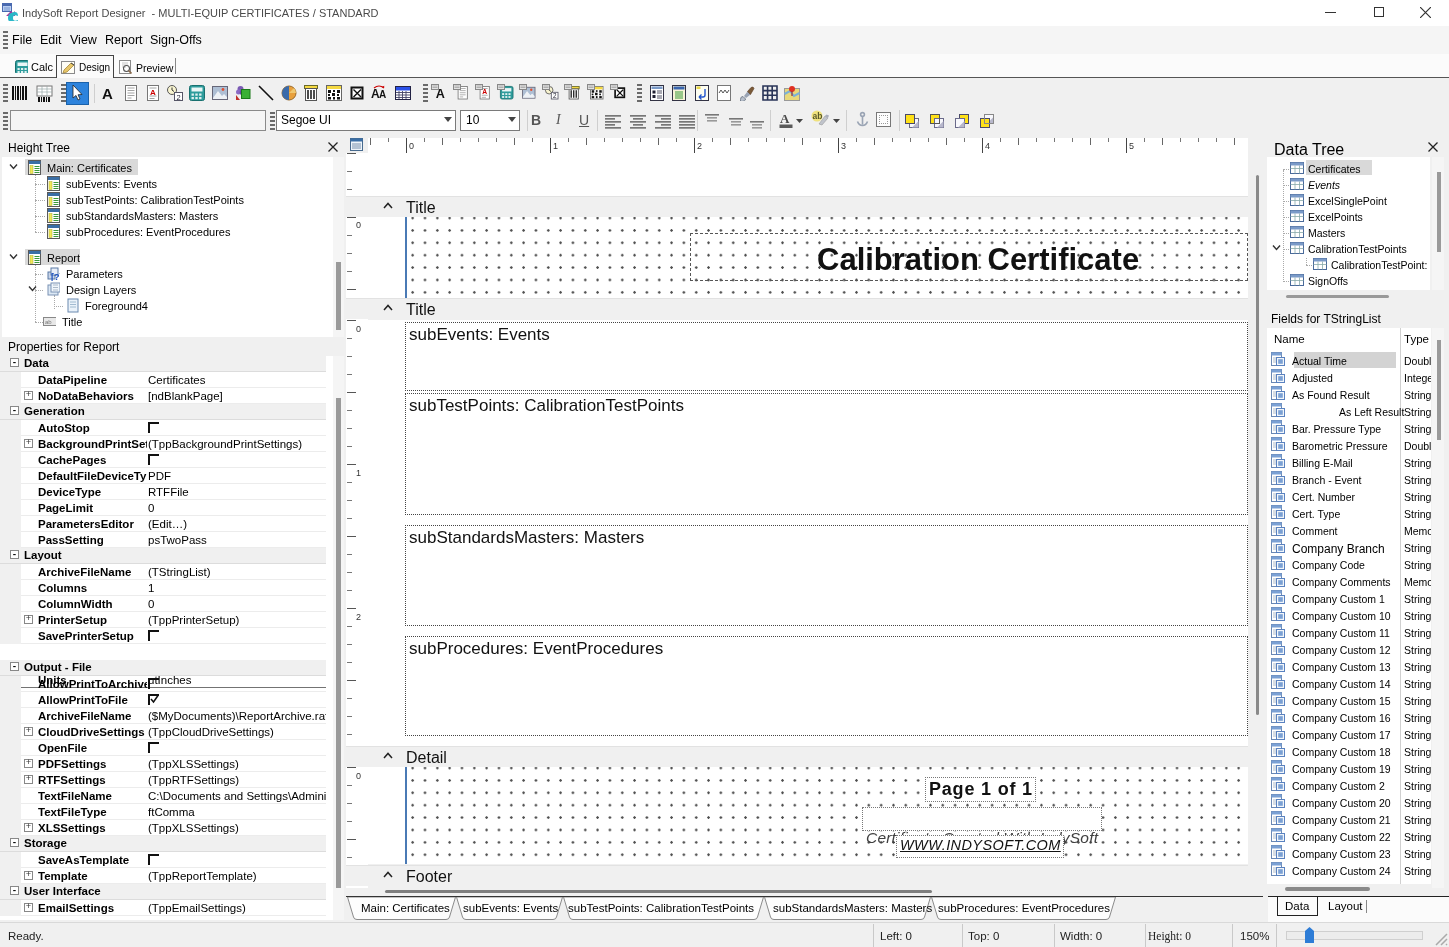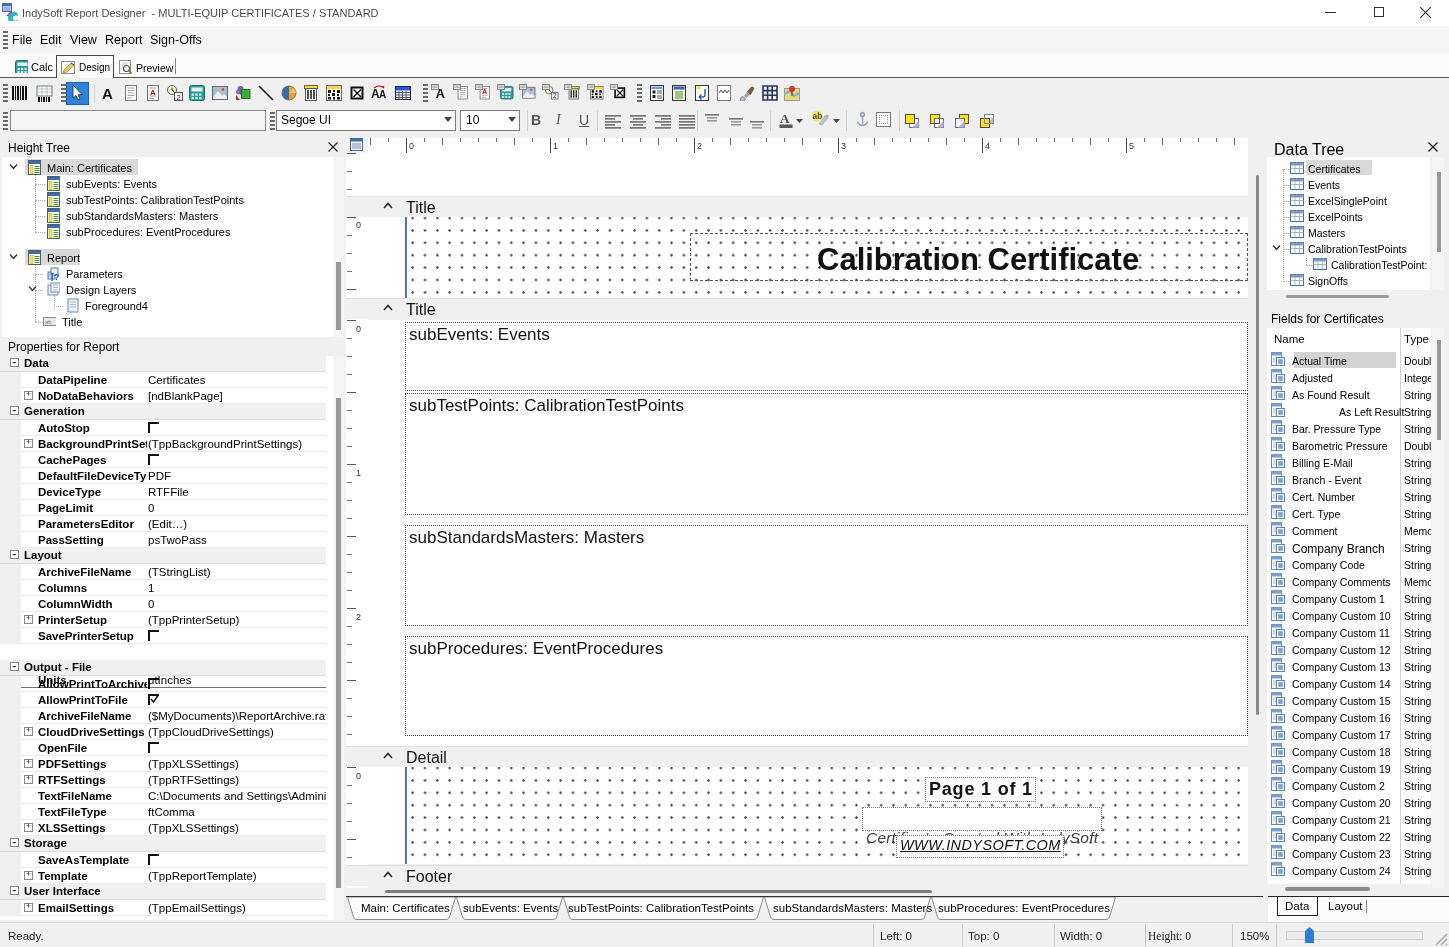--- a/index.html
+++ b/index.html
@@ -891,21 +891,21 @@
     <rect x="0.5" y="1.5" width="13" height="11" fill="#fff" stroke="#4a6a9a"></rect>
     <rect x="0.5" y="1.5" width="13" height="3" fill="#7a9ac8"></rect>
     <path d="M0.5 7.5 h13 M5 4.5 v8 M9.5 4.5 v8" stroke="#8aa" stroke-width="0.8"></path>
   </svg>
 <div class="abs txt" style="left:1308px;top:163px;font-size:10.5px;">Certificates</div>
 <svg class="icon" style="left:1290px;top:177px" width="14" height="14" viewBox="0 0 14 14">
     <rect x="0.5" y="1.5" width="13" height="11" fill="#fff" stroke="#4a6a9a"></rect>
     <rect x="0.5" y="1.5" width="13" height="3" fill="#7a9ac8"></rect>
     <path d="M0.5 7.5 h13 M5 4.5 v8 M9.5 4.5 v8" stroke="#8aa" stroke-width="0.8"></path>
   </svg>
-<div class="abs txt" style="left:1308px;top:179px;font-size:10.5px;">Events</div>
+<div class="abs txt" style="left:1308px;top:179px;font-size:10.5px;font-style:italic;">Events</div>
 <svg class="icon" style="left:1290px;top:193px" width="14" height="14" viewBox="0 0 14 14">
     <rect x="0.5" y="1.5" width="13" height="11" fill="#fff" stroke="#4a6a9a"></rect>
     <rect x="0.5" y="1.5" width="13" height="3" fill="#7a9ac8"></rect>
     <path d="M0.5 7.5 h13 M5 4.5 v8 M9.5 4.5 v8" stroke="#8aa" stroke-width="0.8"></path>
   </svg>
 <div class="abs txt" style="left:1308px;top:195px;font-size:10.5px;">ExcelSinglePoint</div>
 <svg class="icon" style="left:1290px;top:209px" width="14" height="14" viewBox="0 0 14 14">
     <rect x="0.5" y="1.5" width="13" height="11" fill="#fff" stroke="#4a6a9a"></rect>
     <rect x="0.5" y="1.5" width="13" height="3" fill="#7a9ac8"></rect>
     <path d="M0.5 7.5 h13 M5 4.5 v8 M9.5 4.5 v8" stroke="#8aa" stroke-width="0.8"></path>
@@ -934,21 +934,21 @@
     <rect x="0.5" y="1.5" width="13" height="3" fill="#7a9ac8"></rect>
     <path d="M0.5 7.5 h13 M5 4.5 v8 M9.5 4.5 v8" stroke="#8aa" stroke-width="0.8"></path>
   </svg>
 <div class="abs txt" style="left:1308px;top:275px;font-size:10.5px;">SignOffs</div>
 <svg class="icon" style="left:1272px;top:243px" width="9" height="9" viewBox="0 0 9 9">
     <path d="M1 2.5 L4.5 6.5 L8 2.5" stroke="#333" stroke-width="1.4" fill="none"></path>
   </svg>
 <div class="abs" style="left:1432px;top:157px;width:12px;height:133px;background:#f5f5f5"></div>
 <div class="abs" style="left:1437px;top:172px;width:4px;height:80px;background:#9a9a9a"></div>
 <div class="abs" style="left:1286px;top:295px;width:103px;height:3px;background:#9a9a9a;border-radius:2px"></div>
-<div class="abs txt" style="left:1271px;top:312px;font-size:12px;">Fields for Certificates</div>
+<div class="abs txt" style="left:1271px;top:312px;font-size:12px;">Fields for TStringList</div>
 <div class="abs" style="left:1267px;top:328px;width:164px;height:560px;background:#fff"></div>
 <div class="abs txt" style="left:1274px;top:333px;font-size:11.5px;">Name</div>
 <div class="abs txt" style="left:1404px;top:333px;font-size:11.5px;">Type</div>
 <div class="abs" style="left:1400px;top:328px;width:1px;height:560px;background:#d0d0d0"></div>
 <div class="abs" style="left:1294px;top:352px;width:102px;height:16px;background:#d3d3d3"></div>
 <svg class="icon" style="left:1271px;top:352px" width="14" height="15" viewBox="0 0 14 15">
     <rect x="0.5" y="0.5" width="10" height="13" fill="#fff" stroke="#6a88b4"></rect>
     <rect x="0.5" y="0.5" width="10" height="3" fill="#7aa0d4"></rect>
     <path d="M2 6 h7 M2 8 h7 M2 10 h7" stroke="#9ab" stroke-width="0.8"></path>
     <rect x="5.5" y="5.5" width="8" height="8" fill="#f2f6fa" stroke="#5a82c0"></rect>

